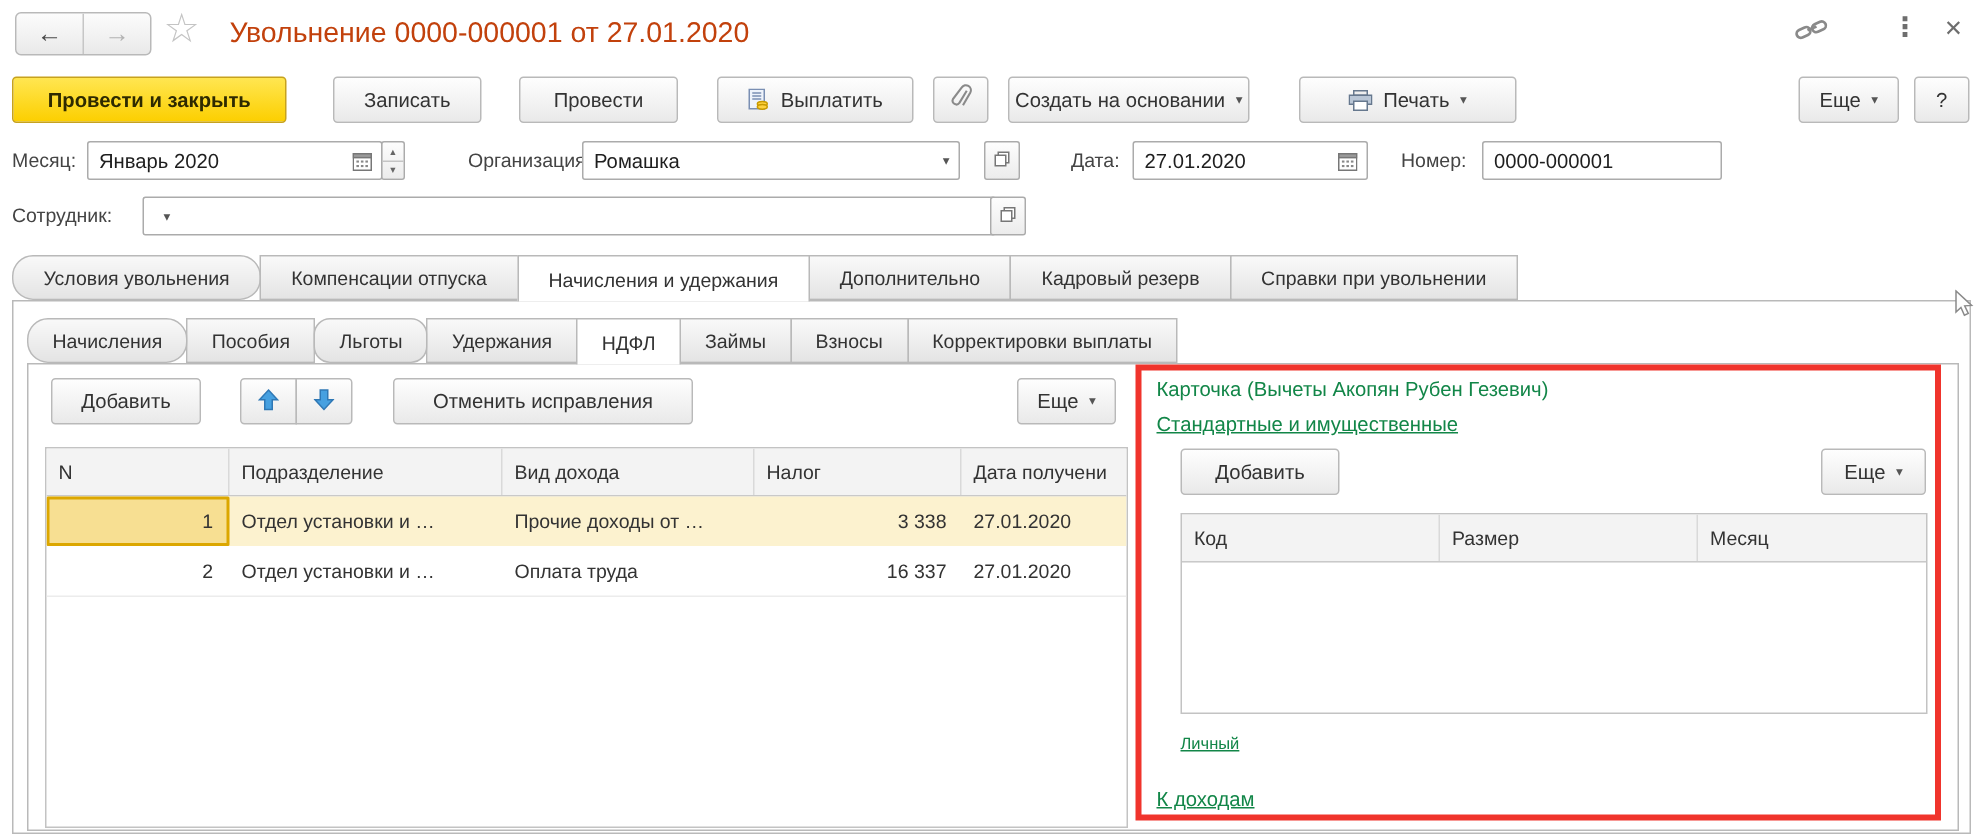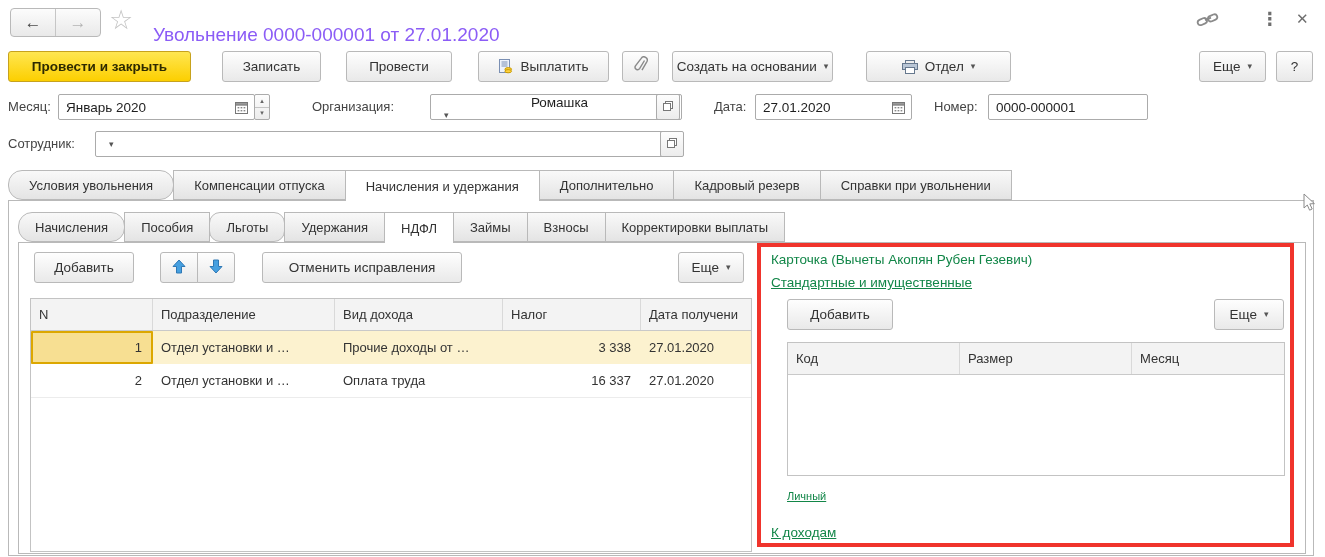--- a/index.html
+++ b/index.html
@@ -86,21 +86,21 @@
 
 <div class="navpair">
   <div class="navbtn" style="color:#4a4a4a;">
       <span>←</span>
     </div>
   <div class="navbtn" style="color:#b3b3b3;">
       <span>→</span>
     </div>
 </div>
 <div class="abs" style="left:109px;top:4px;font-size:27px;color:#c4c4c4;"><span>☆</span></div>
-<div class="abs" style="left:153px;top:24px;font-size:19px;color:#8b5cf6;">Увольнение 0000-000001 от 27.01.2020</div>
+<div class="abs" style="left:153px;top:12px;font-size:19px;color:#c2410c;">Увольнение 0000-000001 от 27.01.2020</div>
 
 <div class="topicon" style="left:1196px;top:11px;">
   <span>
     <svg width="24" height="18" viewBox="0 0 24 18" fill="none" stroke="#8a8a8a" stroke-width="1.8">
       <rect x="1.5" y="8" width="9.5" height="5.5" rx="2.75" transform="rotate(-24 6 10.5)"></rect>
       <rect x="12" y="4" width="9.5" height="5.5" rx="2.75" transform="rotate(-24 17 7)"></rect>
       <line x1="9" y1="9.2" x2="15" y2="6.6"></line>
     </svg>
   </span>
 </div>
@@ -145,21 +145,21 @@
   <span class="caret">▾</span>
 </div>
 <div class="btn" style="left:866px;top:51px;width:145px;">
   <span class="ic">
     <svg width="16" height="14" viewBox="0 0 16 14">
       <rect x="3.5" y="0.5" width="9" height="3" fill="#eeeeee" stroke="#66788e"></rect>
       <rect x="0.5" y="3.5" width="15" height="6" fill="#b9c6d6" stroke="#66788e"></rect>
       <rect x="3.5" y="7.5" width="9" height="6" fill="#ffffff" stroke="#66788e"></rect>
     </svg>
   </span>
-  <span>Отдел</span>
+  <span>Печать</span>
   <span class="caret">▾</span>
 </div>
 <div class="btn" style="left:1199px;top:51px;width:67px;">
   <span>Еще</span>
   <span class="caret">▾</span>
 </div>
 <div class="btn" style="left:1276px;top:51px;width:37px;padding:0;">
     <span>?</span>
   </div>
 
@@ -184,21 +184,21 @@
 <div class="spin" style="left:254px;top:94px;">
   <div>
       <span>▴</span>
     </div>
   <div>
       <span>▾</span>
     </div>
 </div>
 
 <div class="lbl" style="left:312px;top:99px;">Организация:</div>
-<div class="input" style="left:430px;top:94px;width:243px;flex-direction:column;">
+<div class="input" style="left:388px;top:94px;width:243px;">
   <span class="grow">Ромашка</span>
   <span class="dd">▾</span>
 </div>
 <div class="sqbtn" style="left:656px;top:94px;">
   <span>
     <svg width="12" height="12" viewBox="0 0 12 12">
         <rect x="3.5" y="1.5" width="7" height="7" fill="#fff" stroke="#777"></rect>
         <rect x="1.5" y="3.5" width="7" height="7" fill="#fff" stroke="#777"></rect>
       </svg>
   </span>

